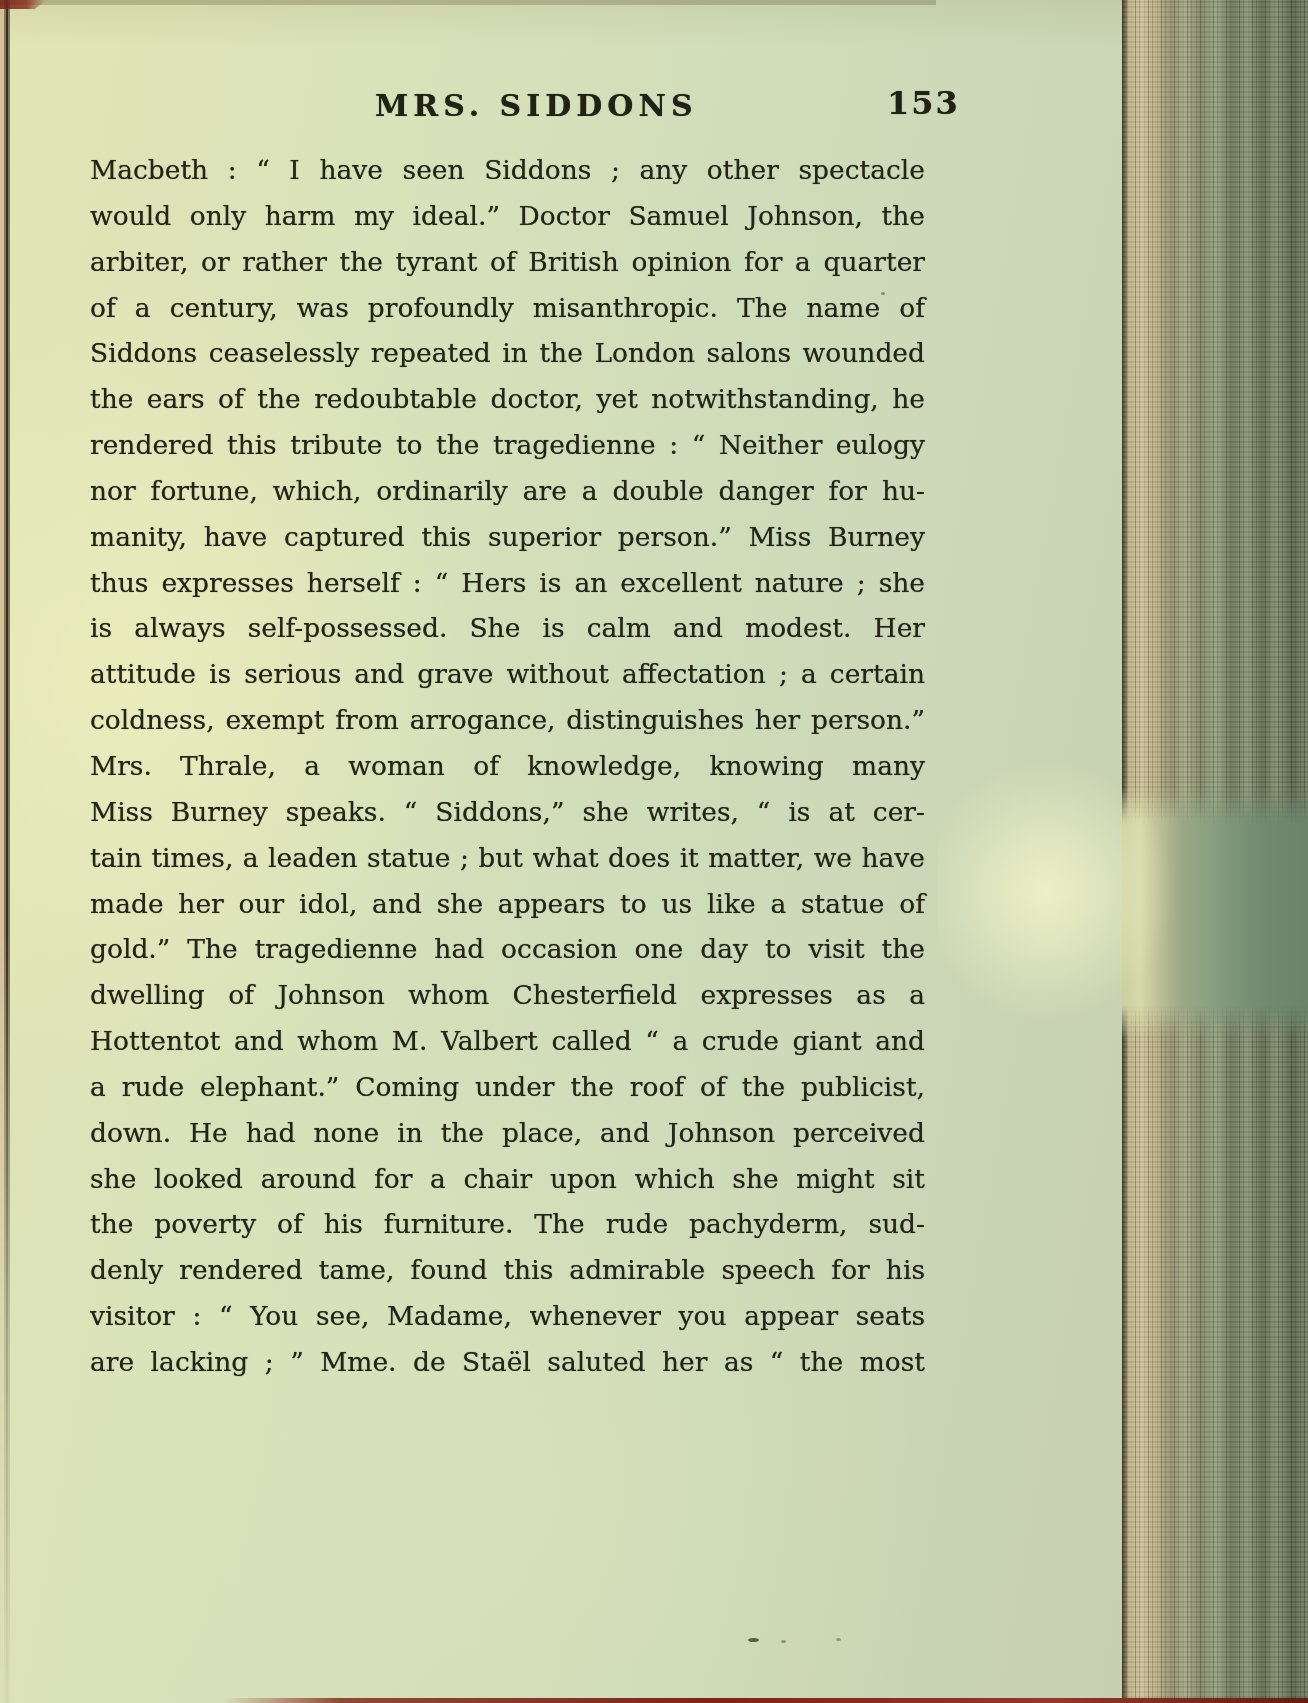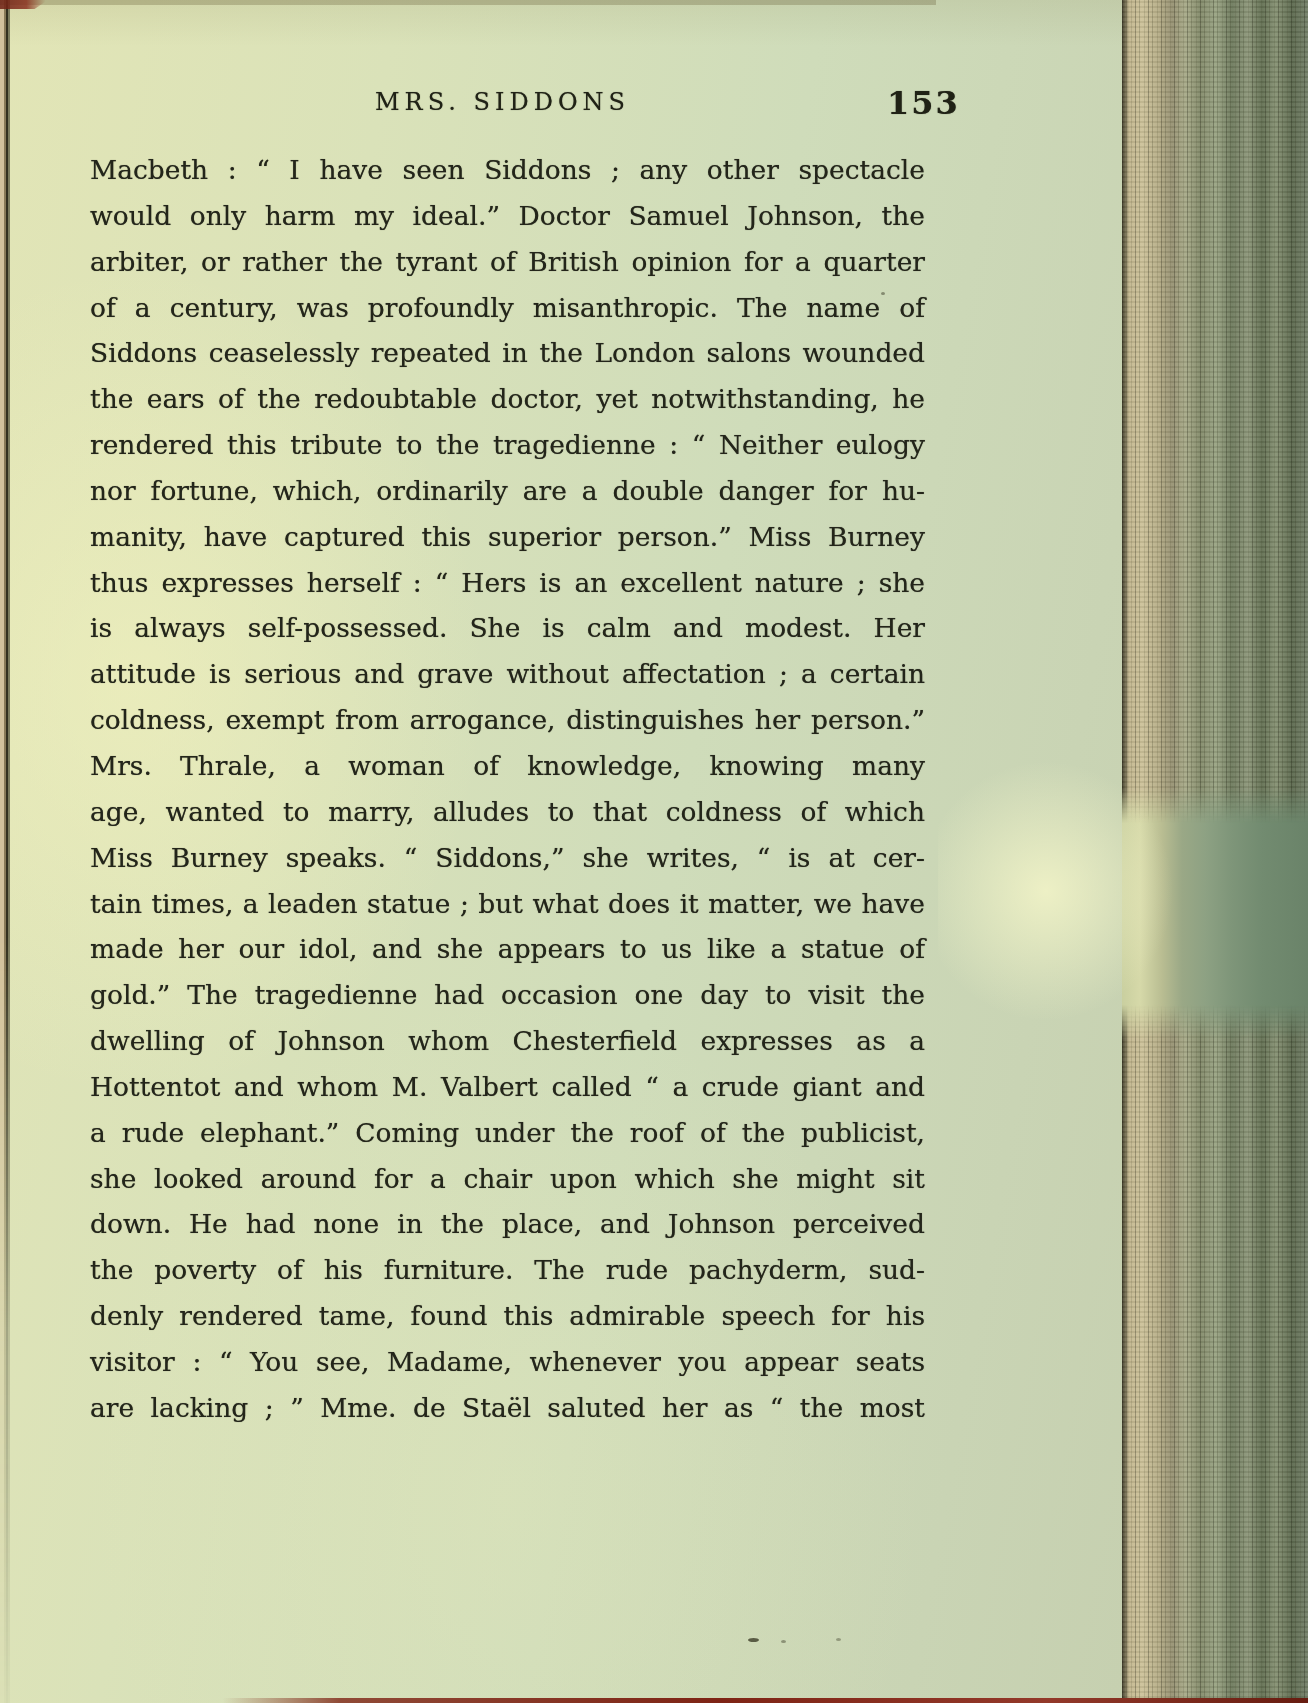--- a/index.html
+++ b/index.html
@@ -74,21 +74,21 @@
   
   .blob {
     position: absolute; left: 938px; top: 756px; width: 240px; height: 270px;
     background: radial-gradient(ellipse at 45% 50%, rgba(241,243,199,0.9), rgba(241,243,199,0) 68%);
     pointer-events: none;
   }
 
   
   .running-head {
     position: absolute; left: 375px; top: 88px;
-    font-size: 24px; font-weight: 400; letter-spacing: 5px;
+    font-size: 30px; font-weight: 700; letter-spacing: 5px;
     color: #202216;
     text-shadow: 0 0 1px rgba(32,34,22,0.6);
   }
   .folio {
     position: absolute; left: 862px; top: 84px;
     font-size: 32px; font-weight: 700; letter-spacing: 2px;
     color: #202216;
     text-shadow: 0 0 1px rgba(32,34,22,0.6);
     margin-left: 25px;
   }
@@ -131,30 +131,29 @@
       <div class="line"><span>Siddons ceaselessly repeated in the London </span><span class="it">salons</span><span> wounded</span></div>
       <div class="line"><span>the ears of the redoubtable doctor, yet notwithstanding, he</span></div>
       <div class="line"><span>rendered this tribute to the </span><span class="it">tragedienne :</span><span>  “ Neither eulogy</span></div>
       <div class="line"><span>nor fortune, which, ordinarily are a double danger for hu-</span></div>
       <div class="line"><span>manity, have captured this superior person.”  Miss Burney</span></div>
       <div class="line"><span>thus expresses herself :  “ Hers is an excellent nature ; she</span></div>
       <div class="line"><span>is always self-possessed.  She is calm and modest.  Her</span></div>
       <div class="line"><span>attitude is serious and grave without affectation ; a certain</span></div>
       <div class="line"><span>coldness, exempt from arrogance, distinguishes her person.”</span></div>
       <div class="line"><span>Mrs. Thrale, a woman of knowledge, knowing many</span></div>
-      <div class="line"><span>age, wanted to marry, alludes to that coldness of which</span></div>
       <div class="line"><span>Miss Burney speaks.  “ Siddons,” she writes, “ is at cer-</span></div>
       <div class="line"><span>tain times, a leaden statue ; but what does it matter, we have</span></div>
       <div class="line"><span>made her our idol, and she appears to us like a statue of</span></div>
       <div class="line"><span>gold.”  The </span><span class="it">tragedienne</span><span> had occasion one day to visit the</span></div>
       <div class="line"><span>dwelling of Johnson whom Chesterfield expresses as a</span></div>
       <div class="line"><span>Hottentot and whom M. Valbert called “ a crude giant and</span></div>
       <div class="line"><span>a rude elephant.”  Coming under the roof of the publicist,</span></div>
+      <div class="line"><span>down.  He had none in the place, and Johnson perceived</span></div>
       <div class="line"><span>she looked around for a chair upon which she might sit</span></div>
-      <div class="line"><span>down.  He had none in the place, and Johnson perceived</span></div>
       <div class="line"><span>the poverty of his furniture.  The rude pachyderm, sud-</span></div>
       <div class="line"><span>denly rendered tame, found this admirable speech for his</span></div>
       <div class="line"><span>visitor :  “ You see, Madame, whenever you appear seats</span></div>
       <div class="line"><span>are lacking ; ” Mme. de Staël saluted her as “ the most</span></div>
     </div>
 
   <div class="speck s1"></div>
   <div class="speck s2"></div>
   <div class="speck s3"></div>
   <div class="speck s4"></div>

